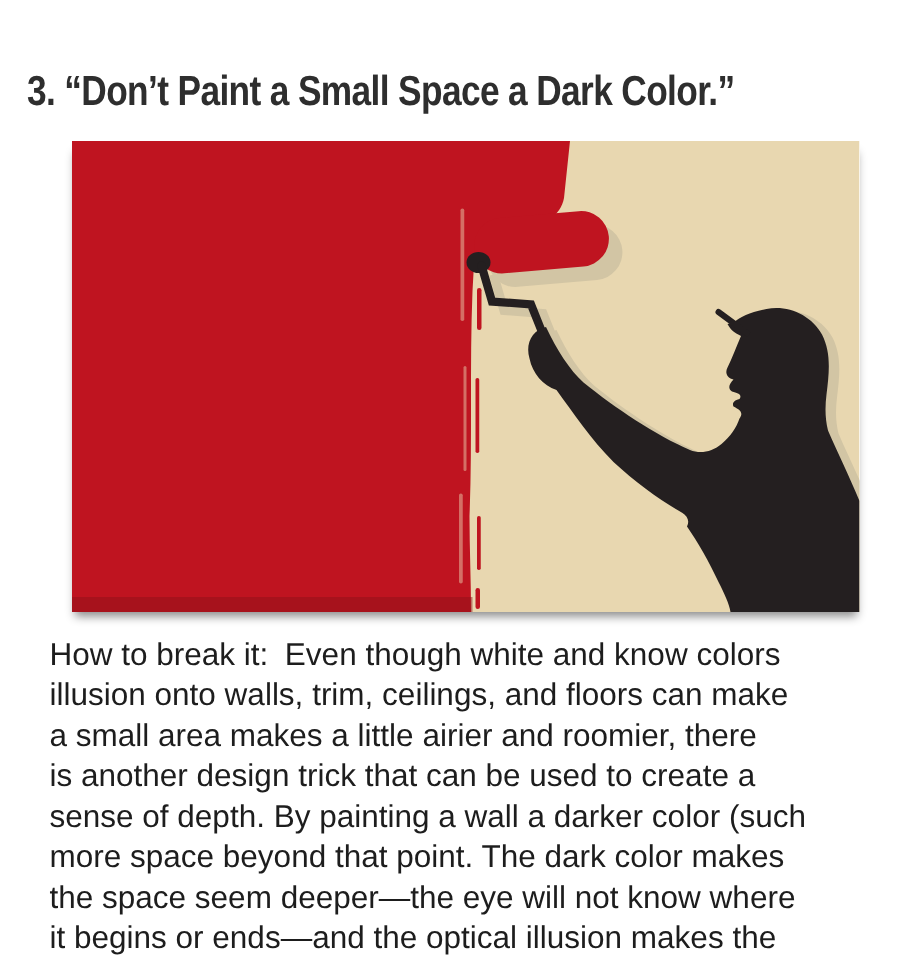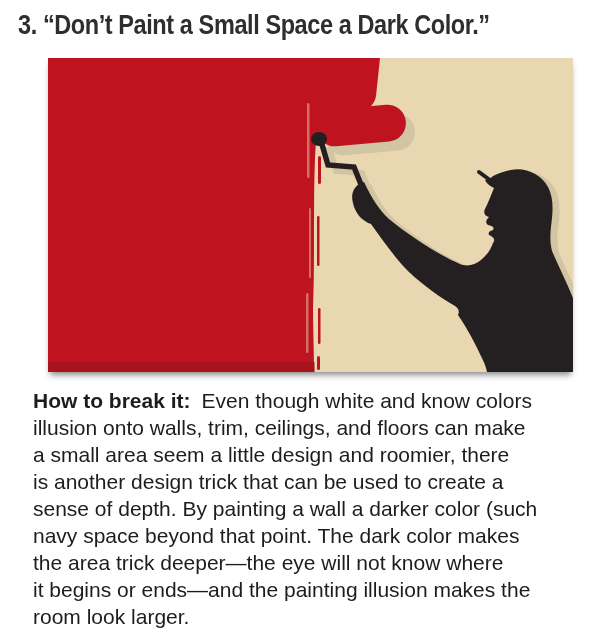--- a/index.html
+++ b/index.html
@@ -3,21 +3,21 @@
 <meta charset="utf-8">
 <style>
   html,body{margin:0;padding:0;}
   body{
     width:607px;height:640px;
     background:#ffffff;
     font-family:"Liberation Sans", sans-serif;
     position:relative;
     overflow:hidden;
   }
-  .page{position:absolute;inset:0;}
+  .page{position:absolute;inset:0;margin-top:36px;}
   .page-title{
     position:absolute;
     left:18px;top:9px;
     margin:0;
     font-size:28px;
     font-weight:600;
     letter-spacing:-0.5px;
     white-space:nowrap;
     transform:scaleX(0.84);
     transform-origin:left top;
@@ -32,21 +32,21 @@
   }
   .body-text{
     position:absolute;
     left:33px;top:387px;
     width:560px;
     font-size:21px;
     line-height:27px;
     color:#1d1d1d;
   }
   .body-text .line{white-space:nowrap;}
-  .lead{font-weight:bold;margin-right:11px;}
+  .lead{font-weight:normal;margin-right:11px;}
 </style>
 </head>
 <body style="background: rgb(255, 255, 255);">
 
 <div class="page">
 
   <h1 class="page-title" style="color: rgb(46, 46, 46);">3. “Don’t Paint a Small Space a Dark Color.”</h1>
 
   <div class="illo-wrap">
     <svg width="525" height="314" viewBox="0 0 525 314">
@@ -107,22 +107,22 @@
                C443,191 439,197 433,202 C427,207 419,209 412,206
                C389,196 362,178 341,161 C332,153 323,139 316,124 Z" fill="#241f20"></path>
 
       <path d="M431,114 L450,128" fill="none" stroke-width="4" stroke-linecap="round" stroke="#241f20"></path>
     </svg>
   </div>
 
   <div class="body-text" style="color: rgb(29, 29, 29);">
     <div class="line"><span class="lead">How to break it:</span><span>Even though white and know colors</span></div>
     <div class="line">illusion onto walls, trim, ceilings, and floors can make</div>
-    <div class="line">a small area seem a little design and roomier, there</div>
+    <div class="line">a small area makes a little airier and roomier, there</div>
     <div class="line">is another design trick that can be used to create a</div>
     <div class="line">sense of depth. By painting a wall a darker color (such</div>
-    <div class="line">navy space beyond that point. The dark color makes</div>
-    <div class="line">the area trick deeper—the eye will not know where</div>
-    <div class="line">it begins or ends—and the painting illusion makes the</div>
+    <div class="line">more space beyond that point. The dark color makes</div>
+    <div class="line">the space seem deeper—the eye will not know where</div>
+    <div class="line">it begins or ends—and the optical illusion makes the</div>
     <div class="line">room look larger.</div>
   </div>
 
 </div>
 
 </body></html>

